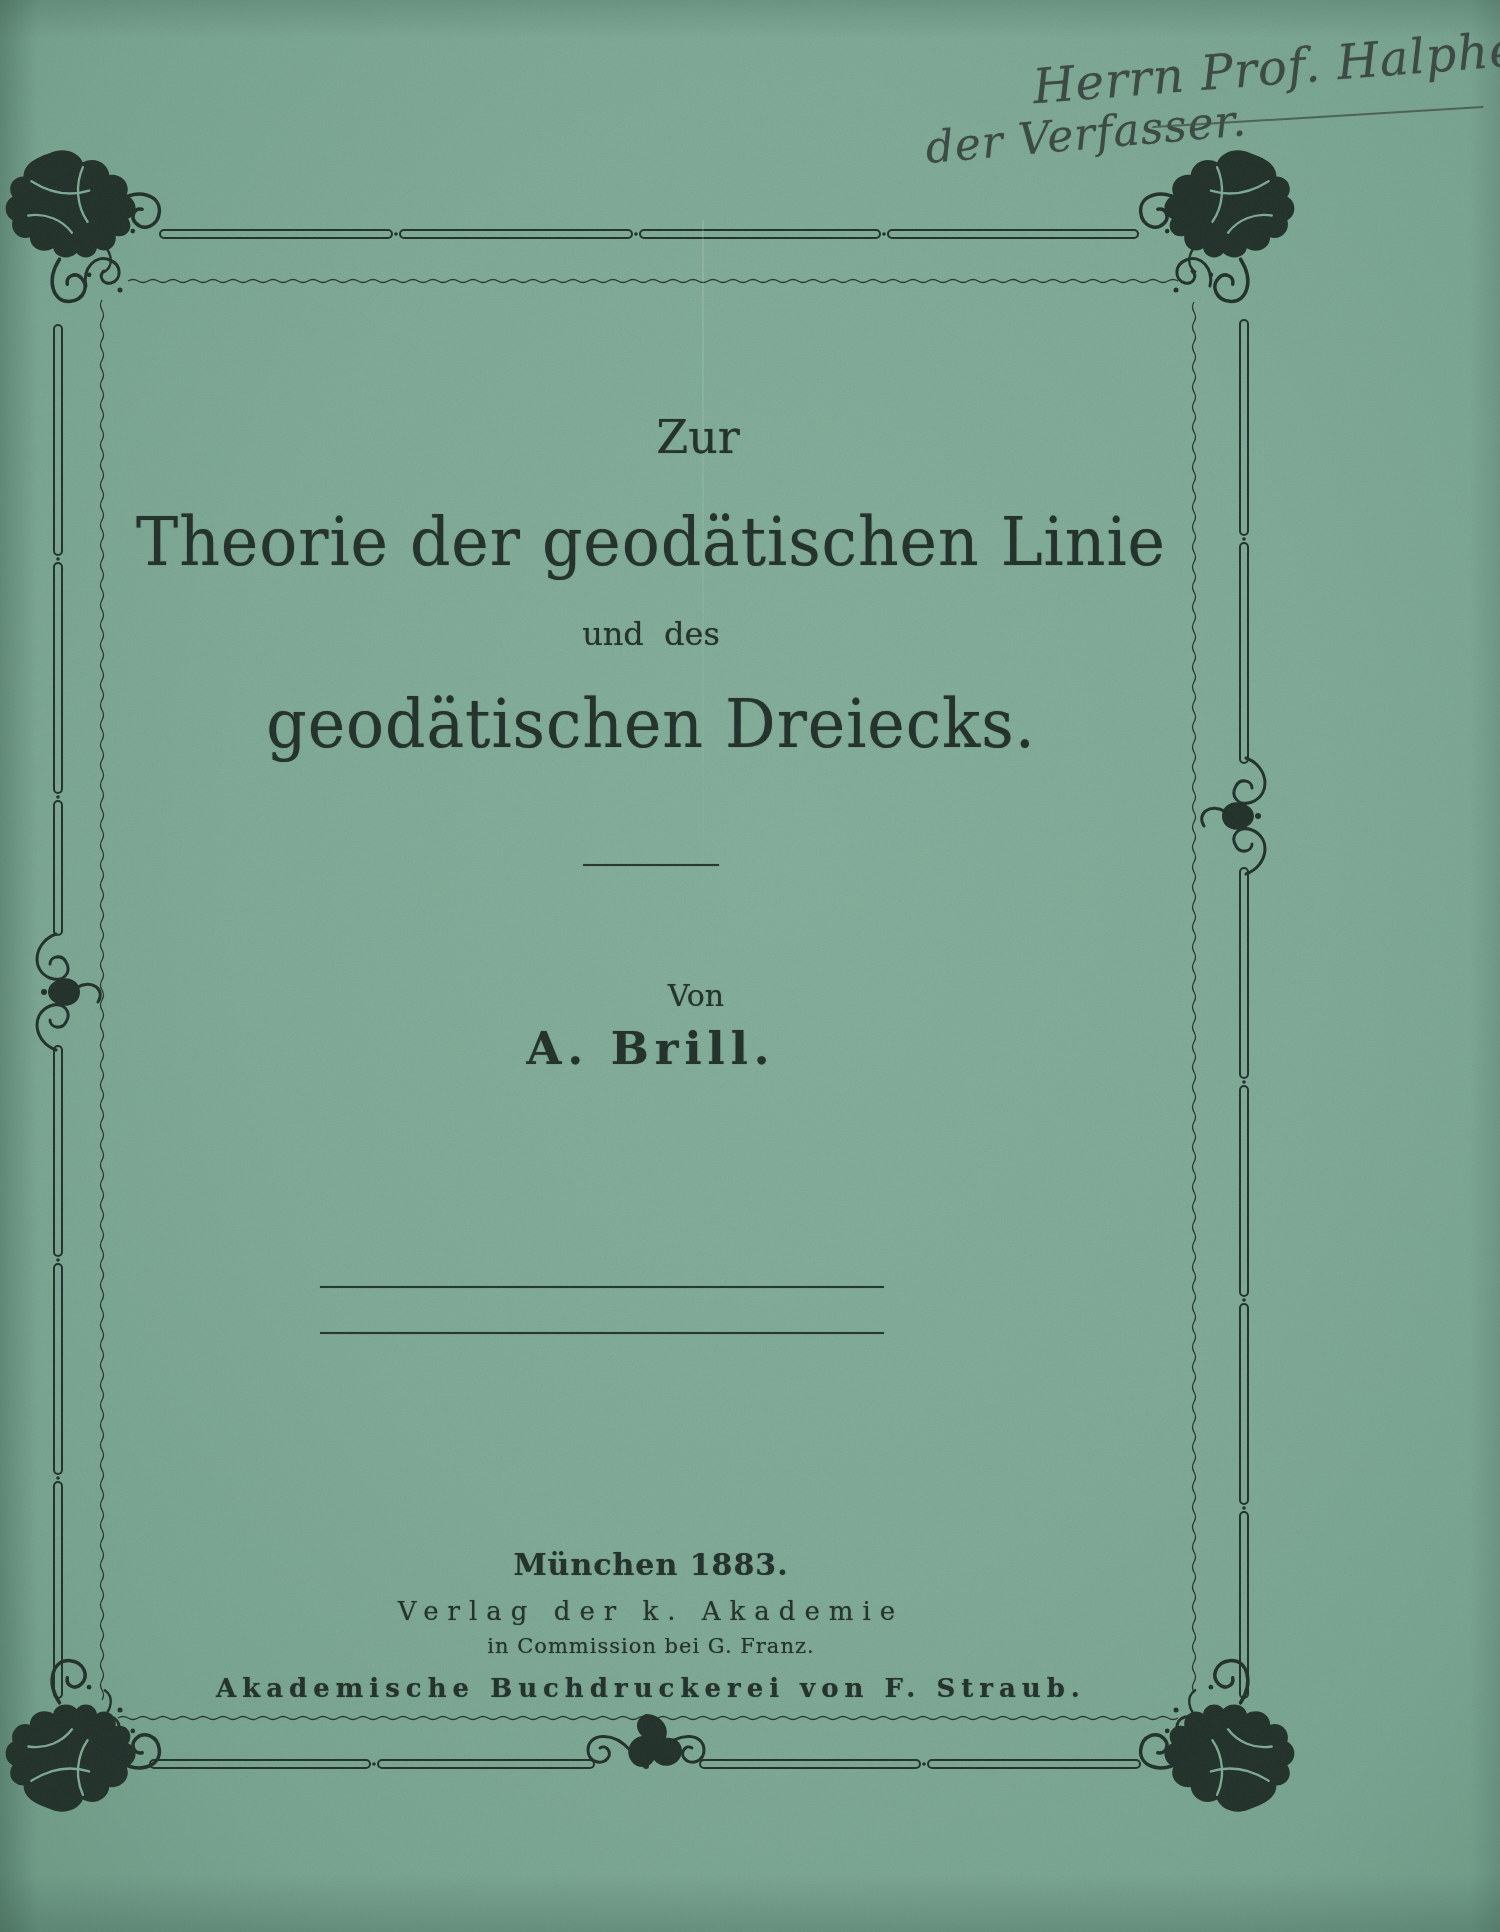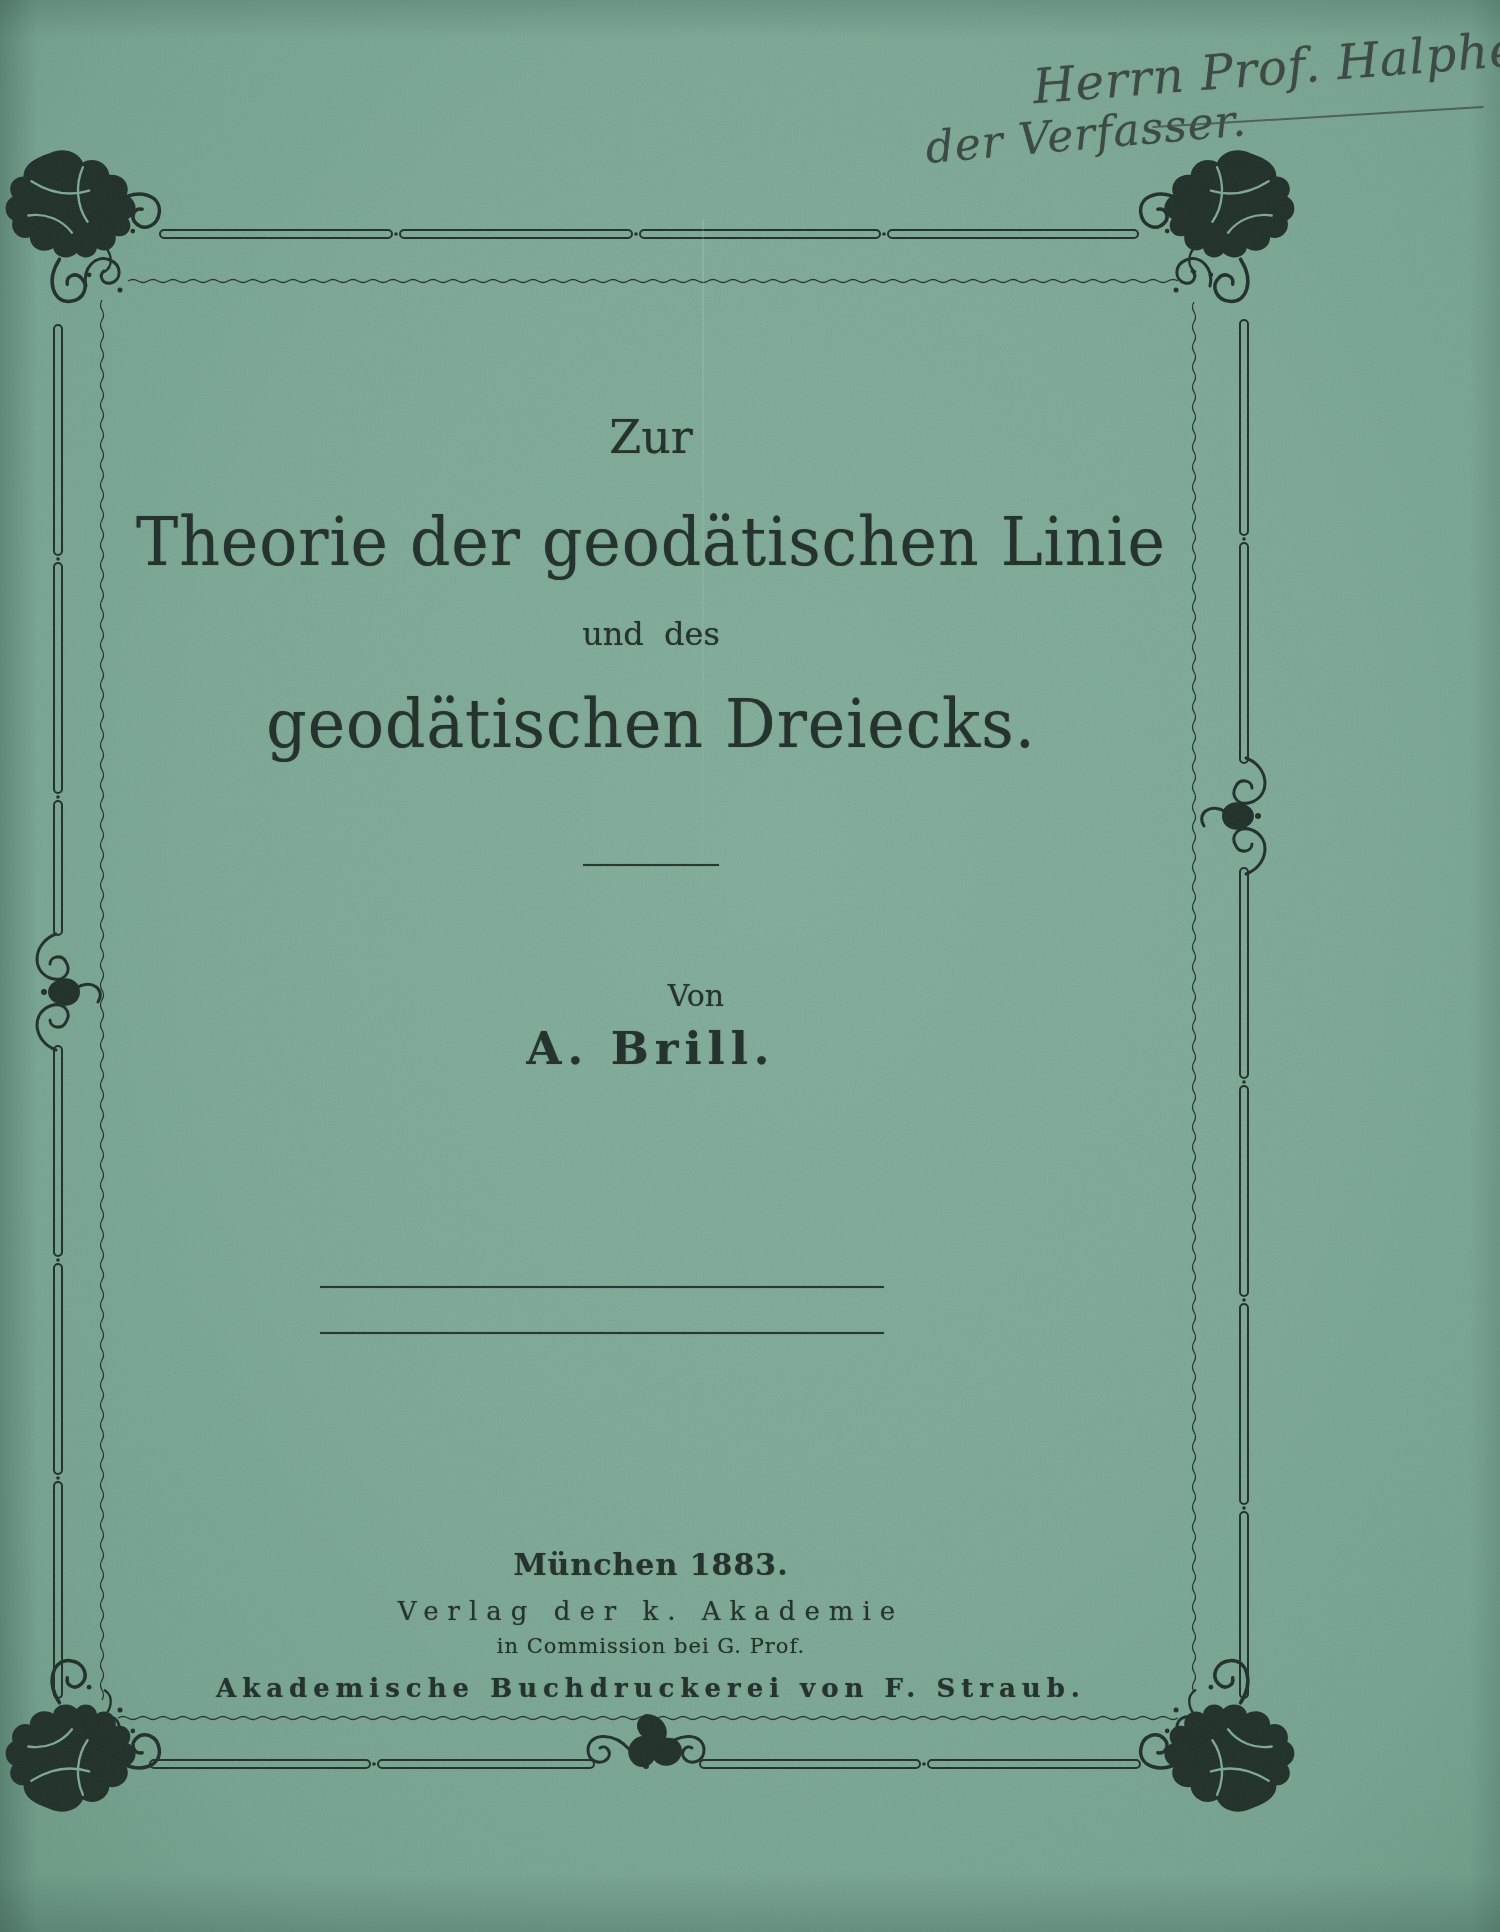--- a/index.html
+++ b/index.html
@@ -10,21 +10,21 @@
       linear-gradient(90deg, rgba(30,60,48,.28), rgba(30,60,48,0) 2.5%),
       linear-gradient(270deg, rgba(30,60,48,.16), rgba(30,60,48,0) 2%),
       linear-gradient(180deg, rgba(30,60,48,.20), rgba(30,60,48,0) 2%),
       linear-gradient(0deg, rgba(30,60,48,.22), rgba(30,60,48,0) 3%),
       radial-gradient(ellipse at 52% 44%, #89b6a1 0%, #84b19c 50%, #7caa95 80%, #6f9e88 100%);
   }
   .abs{position:absolute;}
   .grain{position:absolute;left:0;top:0;pointer-events:none;}
   .print{color:#1e2a24; text-shadow:0 0 1px rgba(18,28,23,.55); line-height:1;}
   .ctext{left:0; width:1302px; text-align:center;}
-  .kicker{top:414px; font-size:46px;}
+  .kicker{top:414px; font-size:46px;margin-left:47px;}
   .title1{top:508px; font-size:68px; transform:scaleX(.93); letter-spacing:1px;}
   .conn{top:618px; font-size:32px; word-spacing:10px;}
   .title2{top:690px; font-size:68px; transform:scaleX(.93); letter-spacing:1px;}
   .von{top:981px; font-size:30px;margin-left:45px;}
   .author{top:1026px; font-size:45px; font-weight:bold; letter-spacing:6px;}
   .series{top:1299px; font-size:24px; letter-spacing:.5px;}
   .place{top:1550px; font-size:30px; font-weight:bold; letter-spacing:1px;}
   .publisher{top:1598px; font-size:26px; letter-spacing:9px;}
   .commission{top:1636px; font-size:21px; letter-spacing:1px;}
   .printer{top:1675px; font-size:26px; letter-spacing:6px;font-weight:bold;}
@@ -159,21 +159,21 @@
   <div class="abs rule" style="left:583px; top:864px; width:136px;"></div>
 
   <div class="abs print ctext von">Von</div>
   <div class="abs print ctext author">A. Brill.</div>
 
   <div class="abs rule" style="left:320px; top:1286px; width:564px;"></div>
   <div class="abs rule" style="left:320px; top:1332px; width:564px;"></div>
 
   <div class="abs print ctext place">München 1883.</div>
   <div class="abs print ctext publisher">Verlag der k. Akademie</div>
-  <div class="abs print ctext commission">in Commission bei G. Prof.</div>
+  <div class="abs print ctext commission">in Commission bei G. Franz.</div>
   <div class="abs print ctext printer">Akademische Buchdruckerei von F. Straub.</div>
 
   <svg class="grain" width="1500" height="1932" aria-hidden="true">
     <filter id="grainF">
       <feTurbulence type="fractalNoise" baseFrequency="0.8" numOctaves="2" stitchTiles="stitch"></feTurbulence>
       <feColorMatrix type="matrix" values="0 0 0 0 0.10  0 0 0 0 0.17  0 0 0 0 0.14  0.55 0.55 0.55 0 0"></feColorMatrix>
     </filter>
     <rect width="1500" height="1932" filter="url(#grainF)" opacity="0.16"></rect>
   </svg>
 </div>

